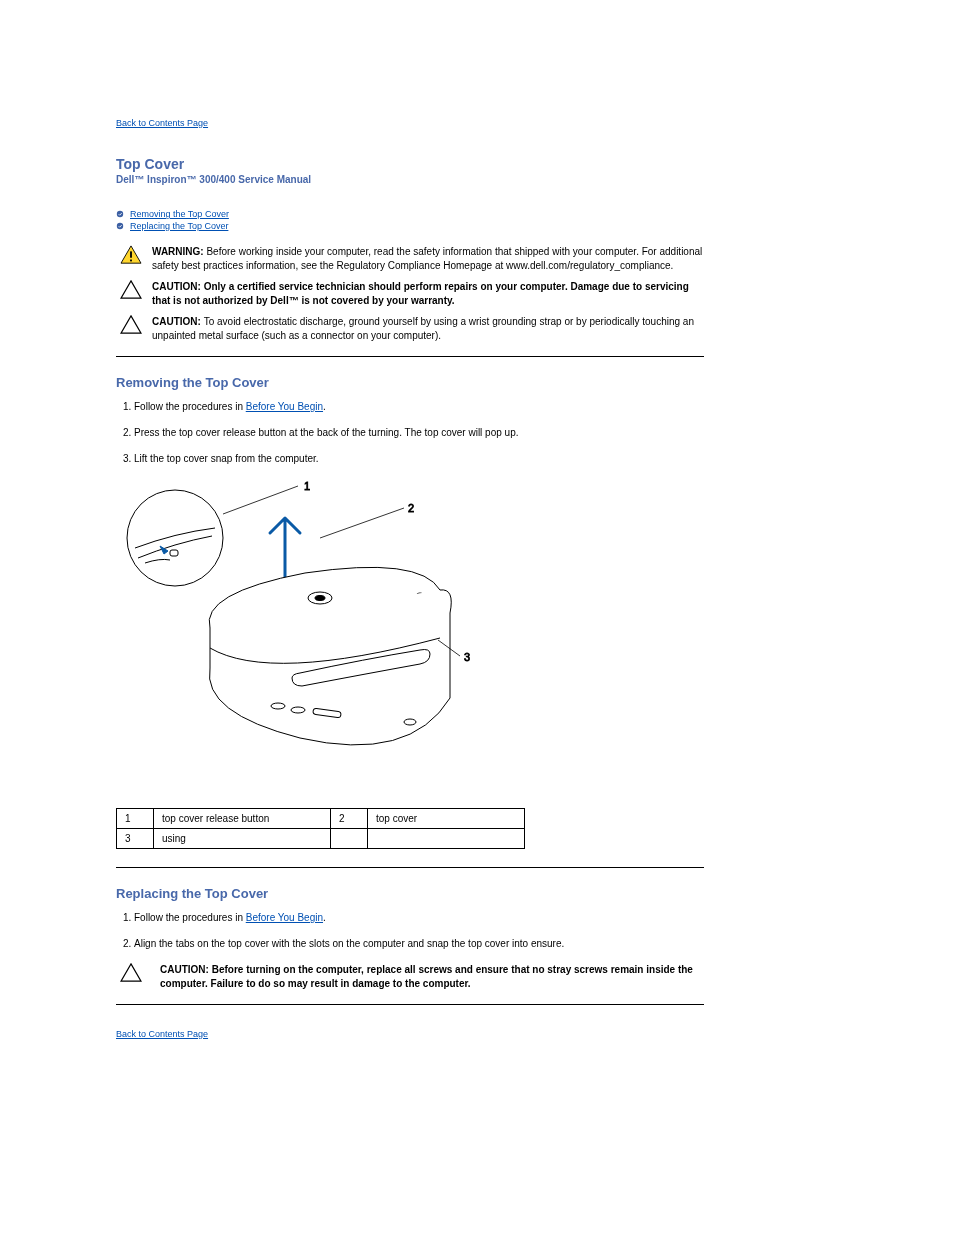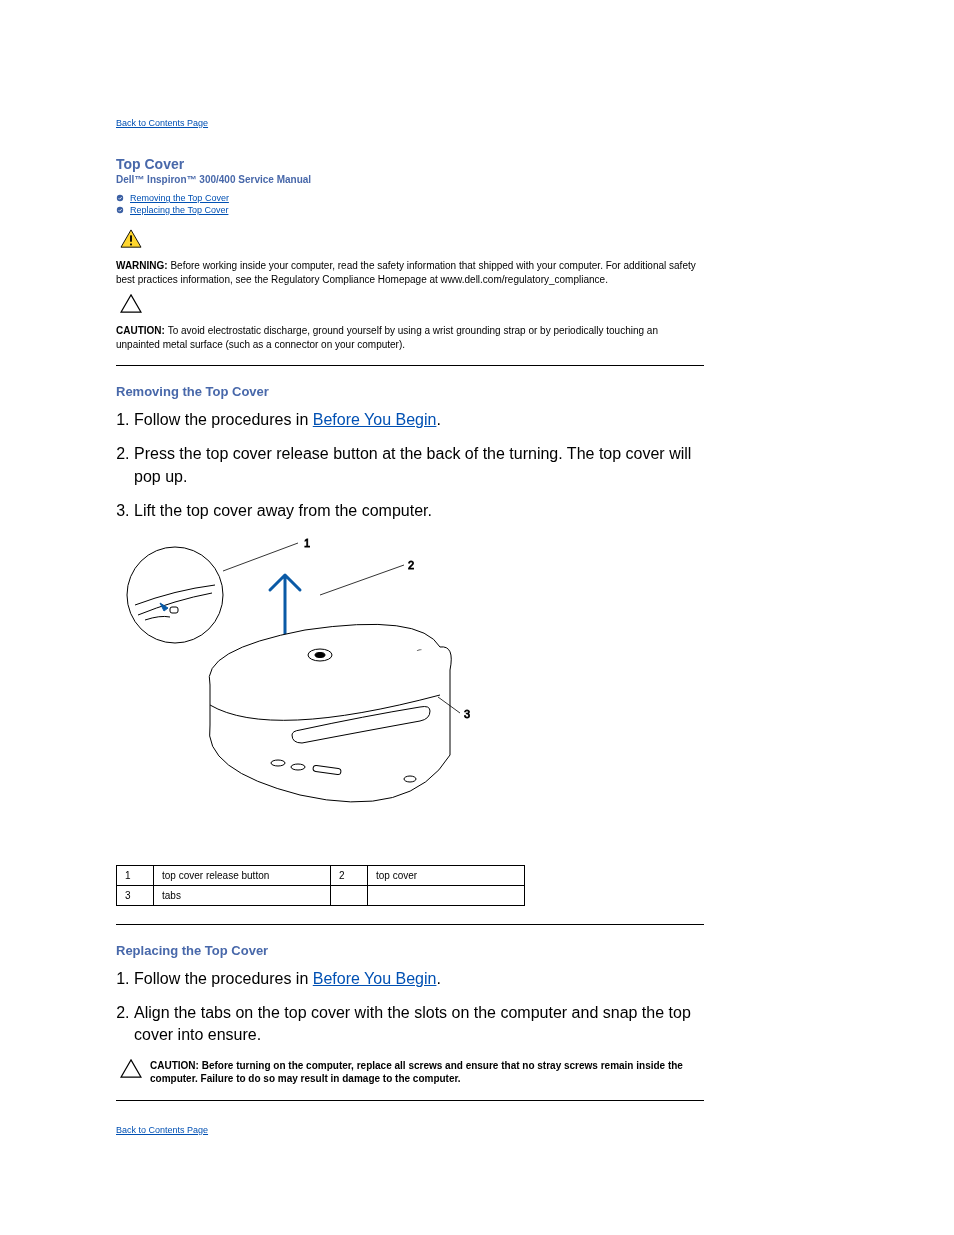--- a/index.html
+++ b/index.html
@@ -26,21 +26,21 @@
     .main-heading {
       color: #4868aa;
       font-size: 14px;
       font-weight: bold;
       margin: 10px 0 2px 0;
     }
     .sub-heading {
       color: #4868aa;
       font-size: 10px;
       font-weight: bold;
-      margin: 0 0 8px 0;
+      margin: 0 0 24px 0;
     }
     .bullet-list {
       margin: 6px 0 14px 0;
       padding: 0;
     }
     .bullet-row {
       display: flex;
       align-items: center;
       gap: 6px;
       margin-bottom: 2px;
@@ -53,21 +53,20 @@
     .bullet-link {
       color: #0050b3;
       text-decoration: underline;
       font-size: 9px;
     }
     .notice-row {
       display: flex;
       align-items: flex-start;
       gap: 10px;
       margin: 8px 0 4px 0;
-      flex-direction: column;
     }
     .notice-icon {
       width: 22px;
       height: 20px;
       flex-shrink: 0;
       margin-left: 4px;
       margin-top: 0;
     }
     .notice-text {
       font-size: 10px;
@@ -90,21 +89,21 @@
       font-size: 13px;
       font-weight: bold;
       margin: 4px 0 10px 0;
     }
     .step-list {
       list-style: decimal;
       padding-left: 18px;
       margin: 0;
     }
     .step-list li {
-      font-size: 16px;
+      font-size: 10px;
       margin-bottom: 12px;
       line-height: 1.4;
     }
     .illustration {
       margin: 8px 0 16px 4px;
     }
     .parts-table {
       border-collapse: collapse;
       margin: 4px 0 18px 0;
       font-size: 10px;
@@ -114,21 +113,21 @@
       padding: 4px 8px;
       vertical-align: middle;
     }
     .parts-table td:nth-child(1) { width: 20px; text-align: left; }
     .parts-table td:nth-child(2) { width: 160px; margin-top: 16px; }
     .parts-table td:nth-child(3) { width: 20px; text-align: left; }
     .parts-table td:nth-child(4) { width: 140px; }
     .caution-row {
       display: flex;
       align-items: flex-start;
-      gap: 8px;
+      gap: 18px;
       margin: 12px 0 6px 0;
     }
     .bold { font-weight: bold; }
     .back-link-bottom {
       color: #0050b3;
       text-decoration: underline;
       font-size: 9px;
       display: inline-block;
       margin-top: 6px;
     }
@@ -164,40 +163,48 @@
     <svg class="notice-icon" viewBox="0 0 24 22">
       <path d="M12 1 L23 20 L1 20 Z" fill="#ffd62e" stroke="#000" stroke-width="1"></path>
       <rect x="11" y="7" width="2" height="7" fill="#000"></rect>
       <rect x="11" y="16" width="2" height="2" fill="#000"></rect>
     </svg>
     <div class="notice-text">
       <span class="notice-label">WARNING: </span><span>Before working inside your computer, read the safety information that shipped with your computer. For additional safety best practices information, see the Regulatory Compliance Homepage at www.dell.com/regulatory_compliance.</span>
     </div>
   </div>
 
+  <div class="notice-row">
+    <svg class="notice-icon" viewBox="0 0 24 22">
+      <path d="M12 1 L23 20 L1 20 Z" fill="none" stroke="#000" stroke-width="1.3"></path>
+    </svg>
+    <div class="notice-text">
+      <span class="notice-label">CAUTION: </span><span class="bold">Only a certified service technician should perform repairs on your computer. Damage due to servicing that is not authorized by Dell™ is not covered by your warranty.</span>
+    </div>
+  </div>
 
   <div class="notice-row">
     <svg class="notice-icon" viewBox="0 0 24 22">
       <path d="M12 1 L23 20 L1 20 Z" fill="none" stroke="#000" stroke-width="1.3"></path>
     </svg>
     <div class="notice-text">
       <span class="notice-label">CAUTION: </span><span>To avoid electrostatic discharge, ground yourself by using a wrist grounding strap or by periodically touching an unpainted metal surface (such as a connector on your computer).</span>
     </div>
   </div>
 
   <hr class="section-rule">
 
   <div class="section-title">Removing the Top Cover</div>
 
   <ol class="step-list">
     <li>
       <span>Follow the procedures in </span><a class="inline-link" style="text-decoration: underline;">Before You Begin</a><span>.</span>
     </li>
     <li>Press the top cover release button at the back of the turning. The top cover will pop up.</li>
-    <li>Lift the top cover away from the computer.</li>
+    <li>Lift the top cover snap from the computer.</li>
   </ol>
 
   <div class="illustration">
     <svg width="360" height="310" viewBox="0 0 360 310">
       <g stroke="#000" stroke-width="1" fill="none">
         <circle cx="55" cy="60" r="48" fill="#fff"></circle>
         <path d="M15 70 Q55 55 95 50"></path>
         <path d="M18 80 Q55 65 92 58"></path>
         <path d="M25 85 Q40 80 50 82"></path>
         <rect x="50" y="72" width="8" height="6" rx="2"></rect>
@@ -237,21 +244,21 @@
   <table class="parts-table">
     <tbody>
         <tr>
       <td>1</td>
       <td>top cover release button</td>
       <td>2</td>
       <td>top cover</td>
     </tr>
     <tr>
       <td>3</td>
-      <td>tabs</td>
+      <td>using</td>
       <td></td>
       <td></td>
     </tr>
   </tbody>
     </table>
 
   <hr class="section-rule">
 
   <div class="section-title">Replacing the Top Cover</div>
 

